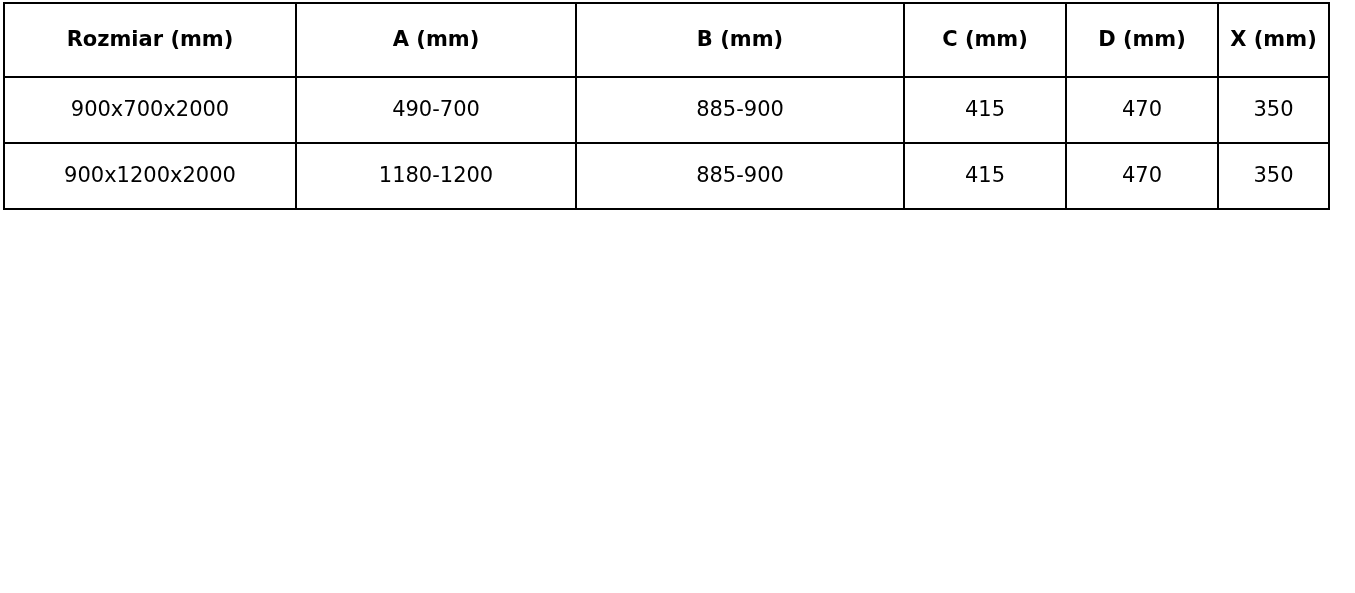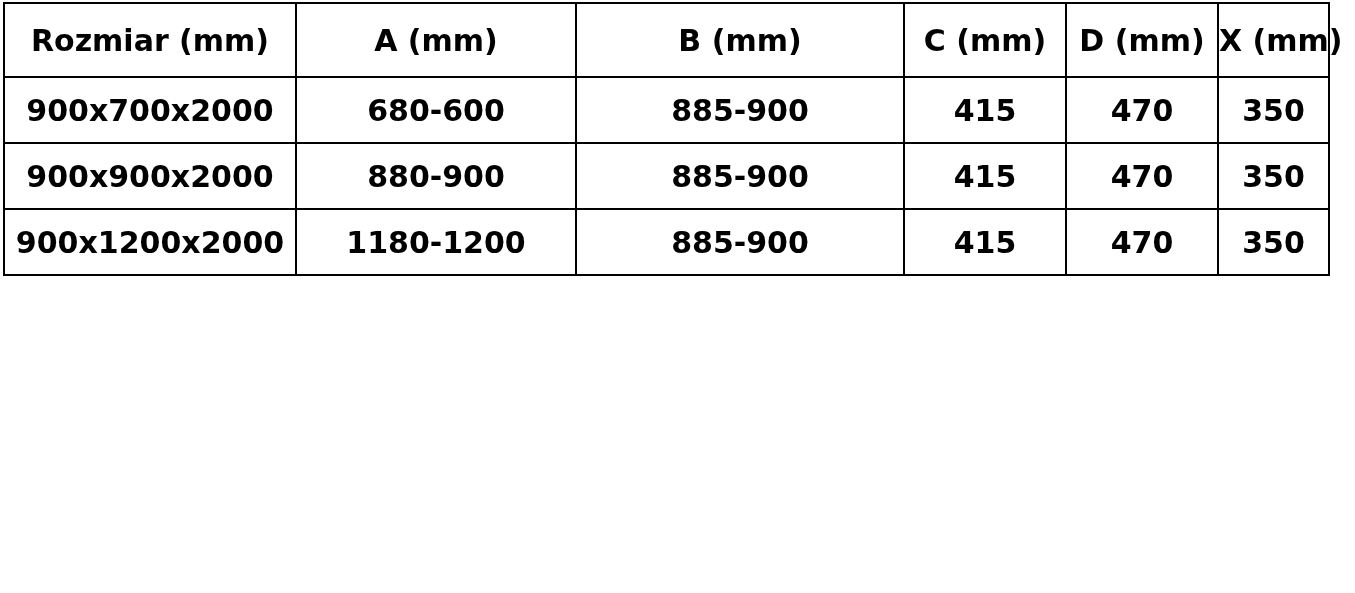--- a/index.html
+++ b/index.html
@@ -23,34 +23,34 @@
     border-collapse: collapse;
     width: 1325px;
     margin: 2px 0 0 3px;
     table-layout: fixed;
   }
   table.spec th,
   table.spec td {
     border: 2px solid #000000;
     text-align: center;
     vertical-align: middle;
-    font-size: 30px;
+    font-size: 21px;
     line-height: 1.1;
     padding: 0;
     height: 64px;
     color: #000000;
     background: #ffffff;
     white-space: nowrap;
   }
   table.spec th {
     font-weight: bold;
     height: 72px;
   }
   table.spec td {
-    font-weight: bold;
+    font-weight: normal;
   }
   
   col.c0 { width: 292px; }
   col.c1 { width: 280px; }
   col.c2 { width: 328px; }
   col.c3 { width: 162px; }
   col.c4 { width: 152px; }
   col.c5 { width: 111px; }
 </style>
 </head>
@@ -72,29 +72,21 @@
         <th>A (mm)</th>
         <th>B (mm)</th>
         <th>C (mm)</th>
         <th>D (mm)</th>
         <th>X (mm)</th>
       </tr>
     </thead>
     <tbody>
       <tr>
         <td>900x700x2000</td>
-        <td>680-600</td>
-        <td>885-900</td>
-        <td>415</td>
-        <td>470</td>
-        <td>350</td>
-      </tr>
-      <tr>
-        <td>900x900x2000</td>
-        <td>880-900</td>
+        <td>490-700</td>
         <td>885-900</td>
         <td>415</td>
         <td>470</td>
         <td>350</td>
       </tr>
       <tr>
         <td>900x1200x2000</td>
         <td>1180-1200</td>
         <td>885-900</td>
         <td>415</td>

